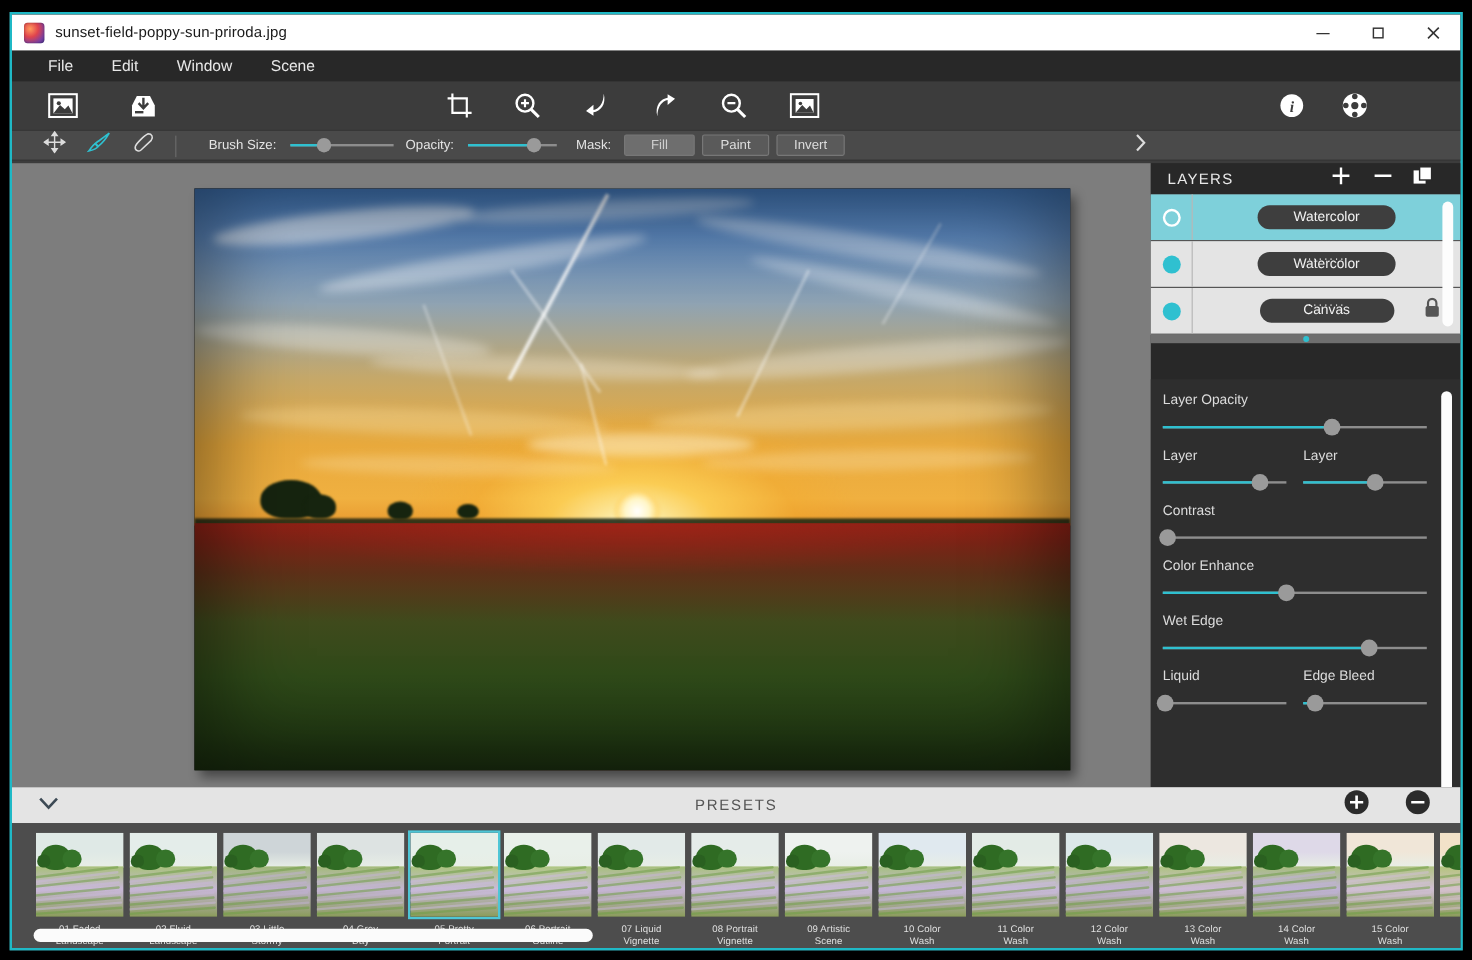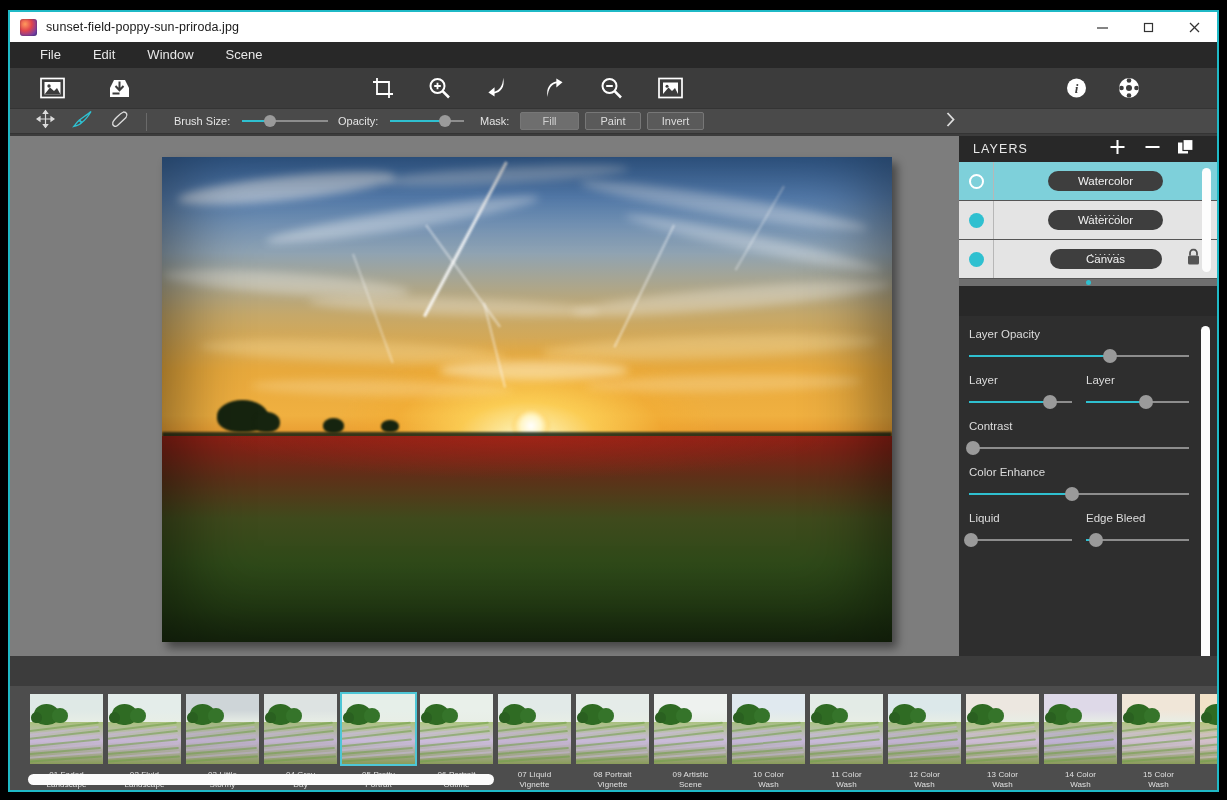--- a/index.html
+++ b/index.html
@@ -448,20 +448,28 @@
 
       <div class="ctrl">
         <div class="ctrl-label">Color Enhance</div>
         <div class="aslider">
           <div class="track"></div>
           <div class="fill" style="width:47%"></div>
           <div class="knob" style="left:47%"></div>
         </div>
       </div>
 
+      <div class="ctrl">
+        <div class="ctrl-label">Wet Edge</div>
+        <div class="aslider">
+          <div class="track"></div>
+          <div class="fill" style="width:78%"></div>
+          <div class="knob" style="left:78%"></div>
+        </div>
+      </div>
 
       <div class="pairrow">
         <div class="ctrl">
           <div class="ctrl-label">Liquid</div>
           <div class="aslider">
             <div class="track"></div>
             <div class="fill" style="width:2%"></div>
             <div class="knob" style="left:2%"></div>
           </div>
         </div>
@@ -473,20 +481,41 @@
             <div class="knob" style="left:10%"></div>
           </div>
         </div>
       </div>
 
       <div class="a-scroll"></div>
     </div>
   </div>
 
   <div class="presets">
+    <div class="presets-hdr">
+      <span class="chev">
+        <svg width="17" height="11" viewBox="0 0 17 11">
+            <path d="M1.5 1.5 L8.5 9 L15.5 1.5" stroke="#3d4a55" stroke-width="2.2" fill="none"></path>
+          </svg>
+      </span>
+      <span class="presets-title">PRESETS</span>
+      <span class="pbtn" style="right:76px">
+        <svg width="21" height="21" viewBox="0 0 21 21">
+            <circle cx="10.5" cy="10.5" r="10" fill="#2b2b2b"></circle>
+            <line x1="10.5" y1="5" x2="10.5" y2="16" stroke="#fff" stroke-width="2.2"></line>
+            <line x1="5" y1="10.5" x2="16" y2="10.5" stroke="#fff" stroke-width="2.2"></line>
+          </svg>
+      </span>
+      <span class="pbtn" style="right:25px">
+        <svg width="21" height="21" viewBox="0 0 21 21">
+            <circle cx="10.5" cy="10.5" r="10" fill="#2b2b2b"></circle>
+            <line x1="5" y1="10.5" x2="16" y2="10.5" stroke="#fff" stroke-width="2.2"></line>
+          </svg>
+      </span>
+    </div>
 
     <div class="strip">
       <div class="thumbs" id="thumbs">
           <div class="thumb">
             <div class="thumb-img">
        <div class="t-sky" style="background:linear-gradient(to bottom, #dfe9e6 0%, #dfe9e6 55%, #e8eee6 100%)"></div>
        <div class="t-field" style="background:linear-gradient(to bottom, #a8c07a 0%, #c9b8d8 45%, #8a9c5a 100%)"></div>
        <div class="t-row" style="left:-6%;width:100%;top:46%;background:#6f9e46;transform:rotate(-7deg)"></div>
               <div class="t-row" style="left:-5.4%;width:100%;top:51.6%;background:#c9b8d8;transform:rotate(-6.65deg)"></div>
               <div class="t-row" style="left:-4.8%;width:100%;top:57.2%;background:#6f9e46;transform:rotate(-6.3deg)"></div>

